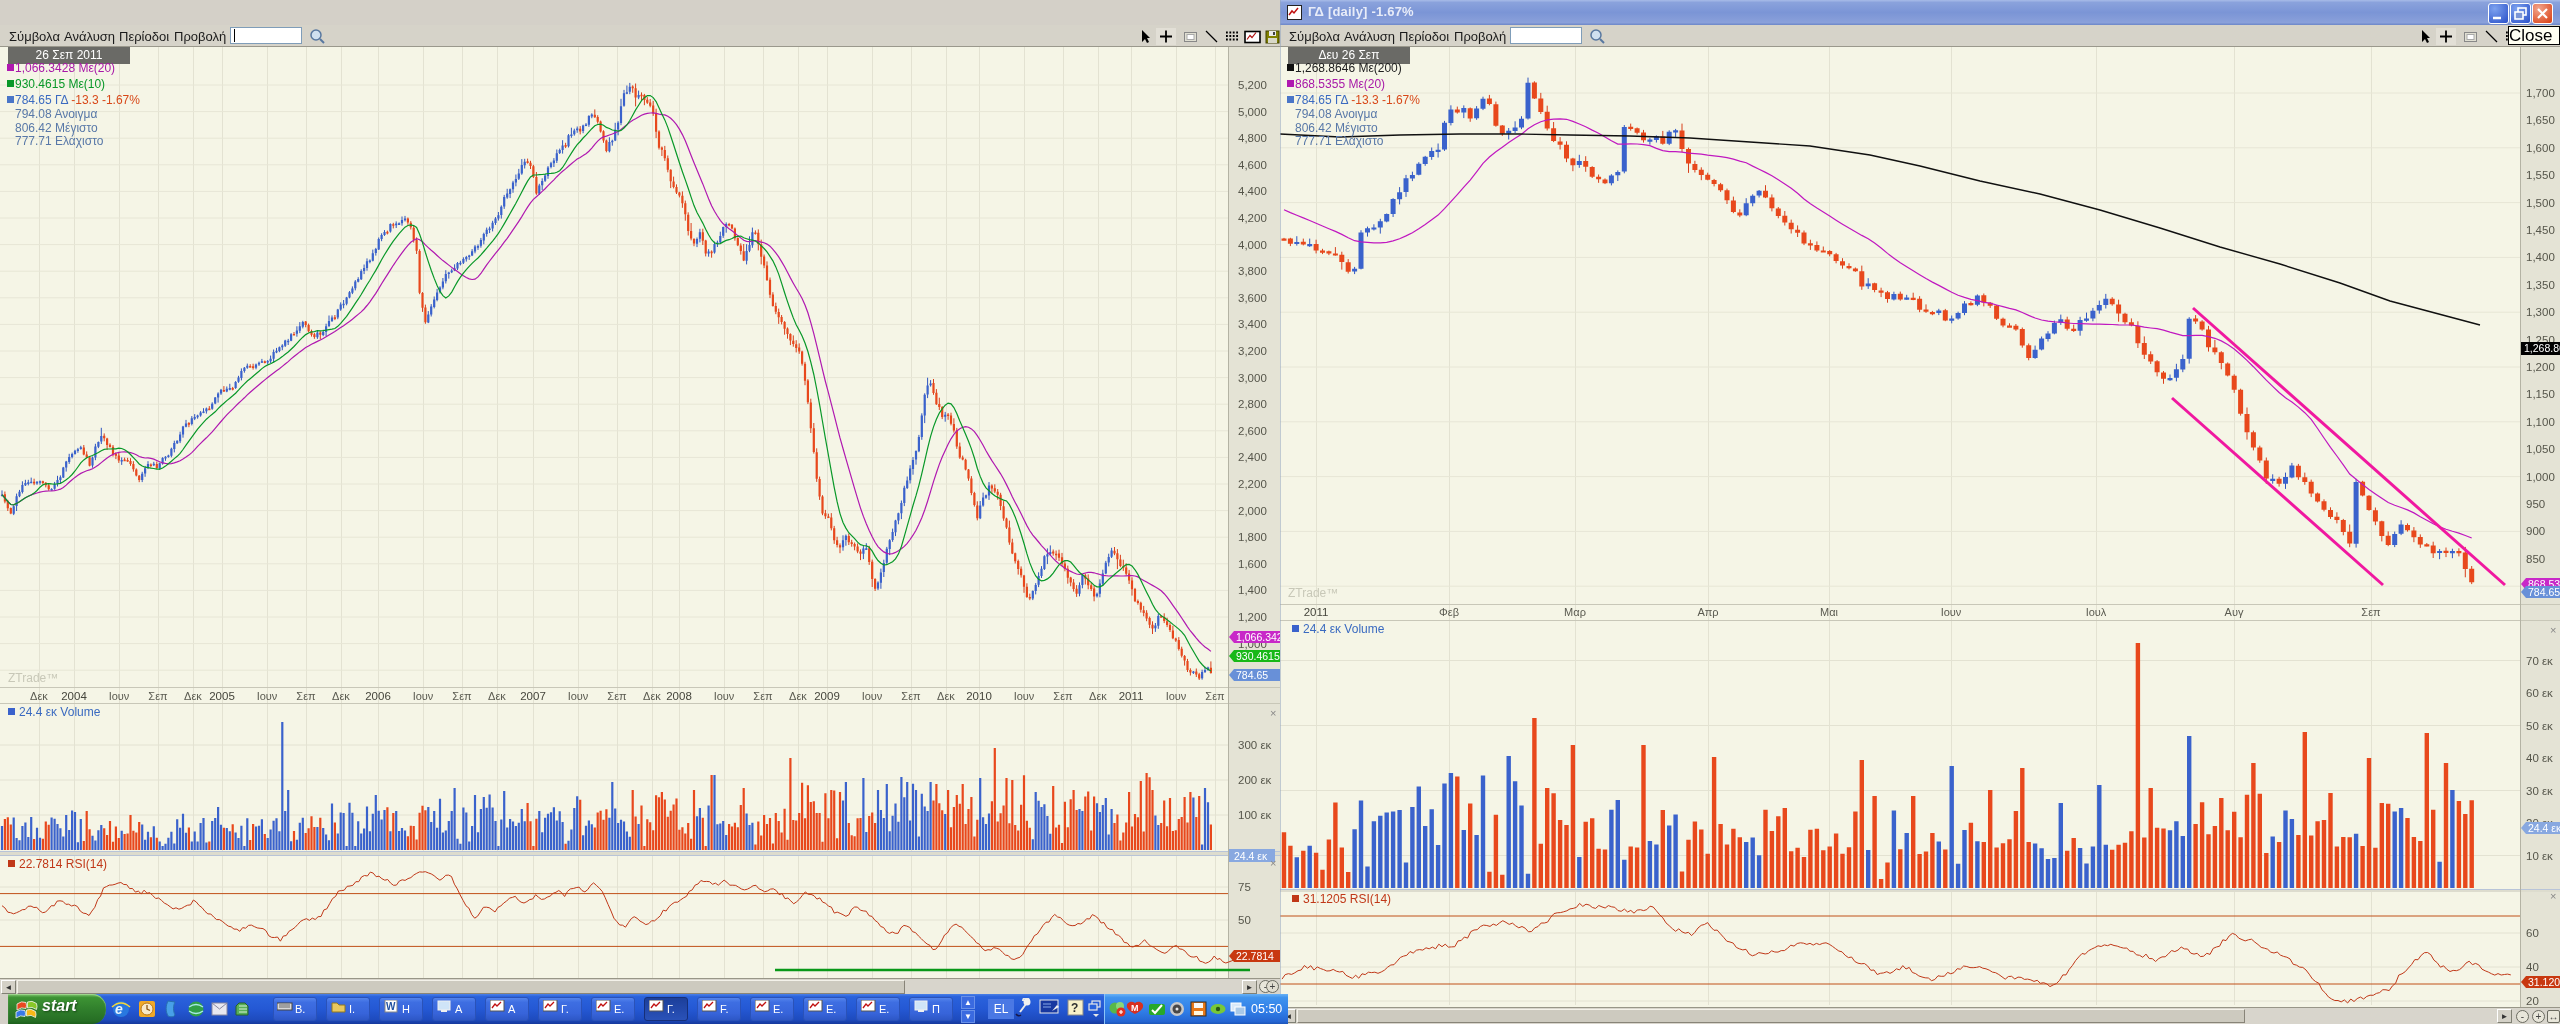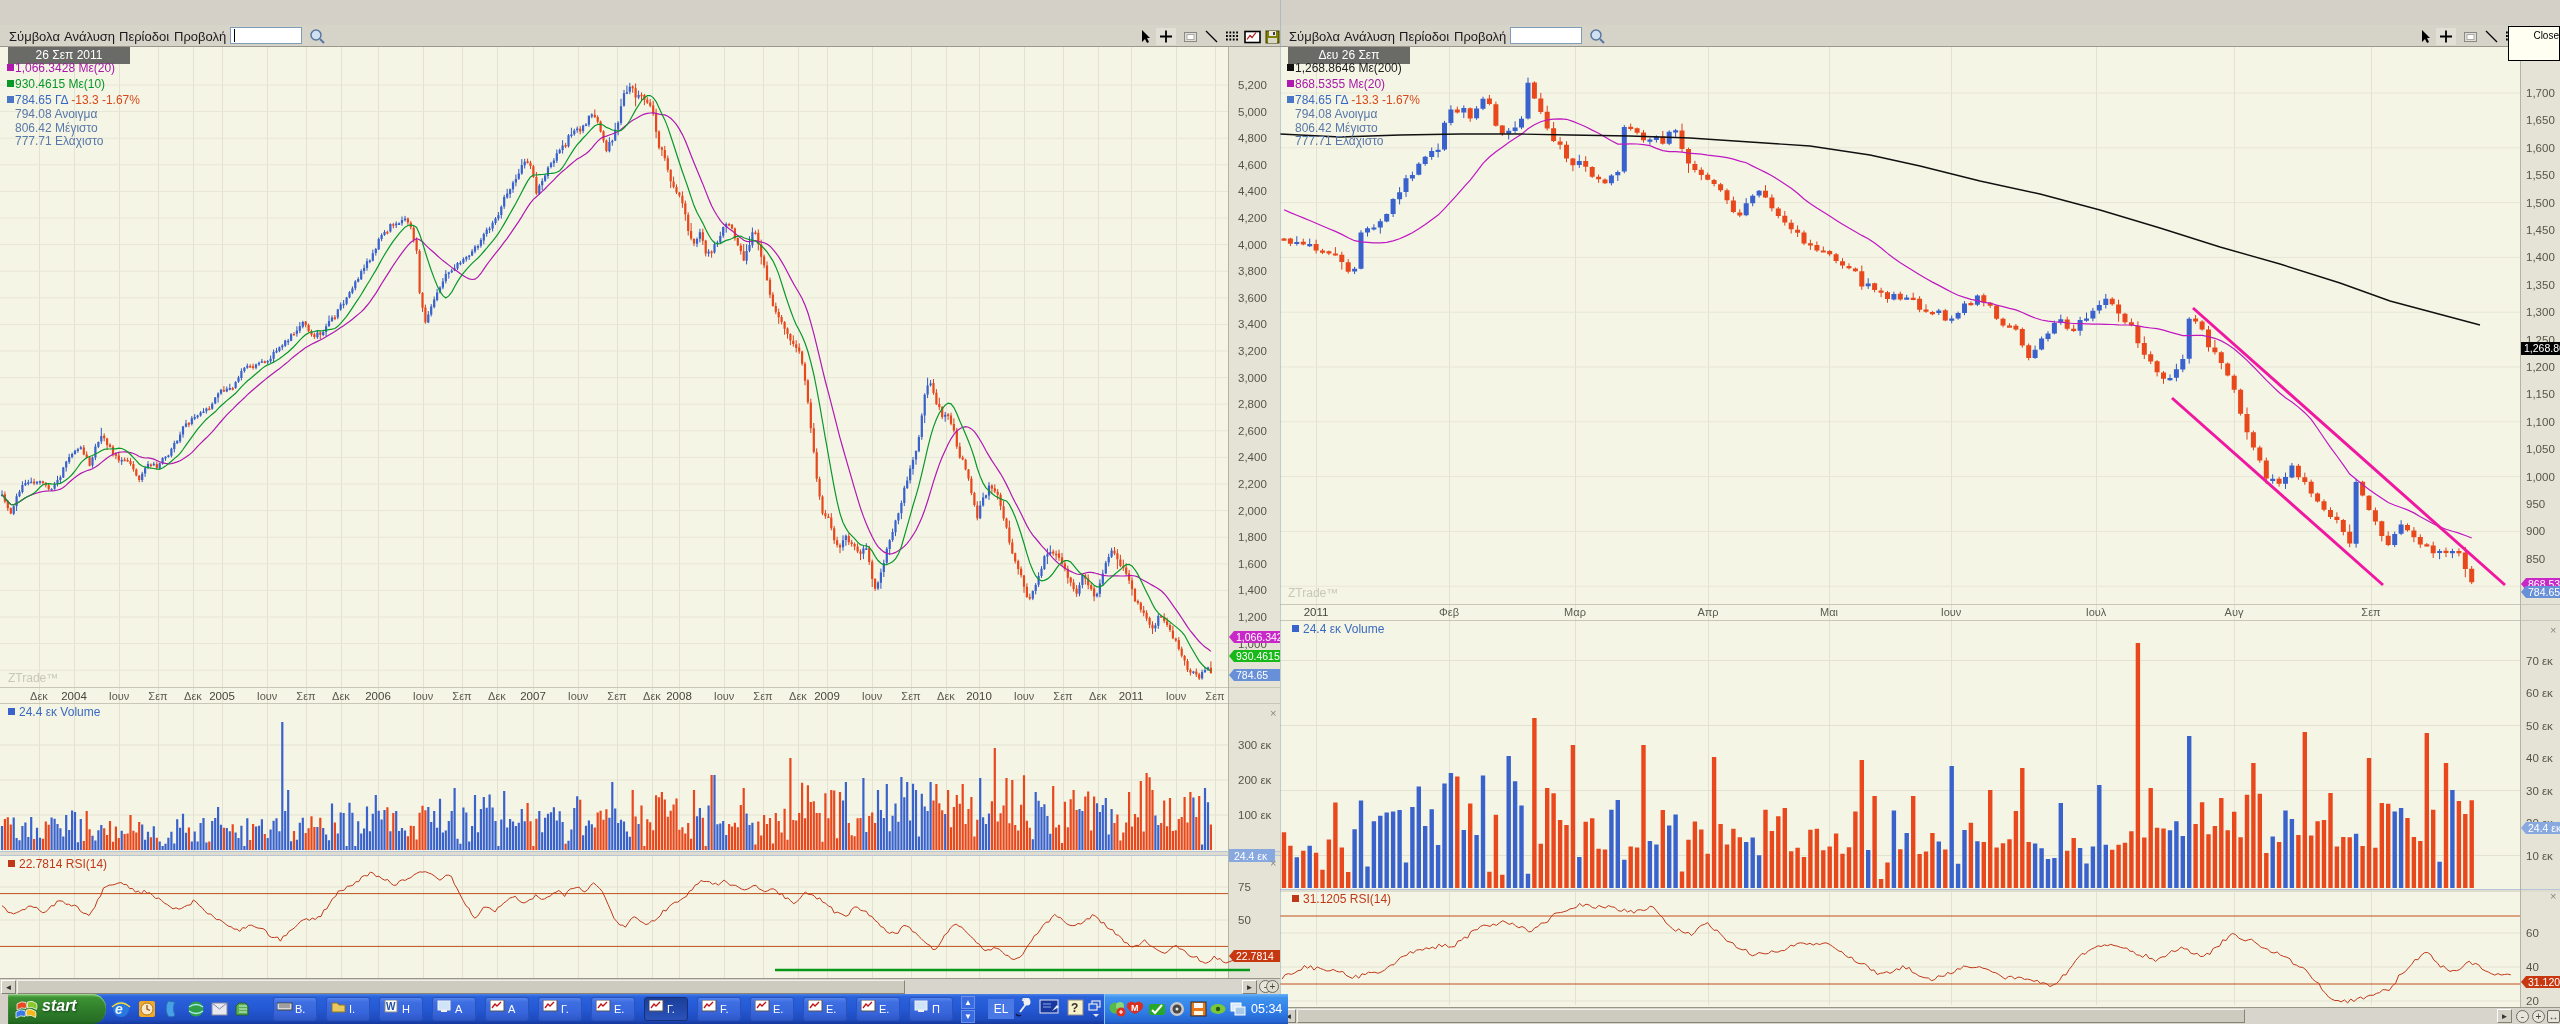--- a/index.html
+++ b/index.html
@@ -183,20 +183,40 @@
   <div class="sbar" style="top:978px;height:16px">
     <span class="sb-btn" style="left:1px">◄</span>
     <span class="sb-thumb" style="left:17px;width:888px"></span>
     <span class="sb-btn" style="left:1242px">►</span>
     <span class="zbtn" style="left:1259px;top:1px">-</span>
     <span class="zbtn" style="left:1266px;top:1px;background:#e0ddd0">+</span>
   </div>
 </div>
 
 <div class="win" style="left:1280px;height:1024px">
+  <div class="tb inact">
+    <span class="ticon">
+          <svg width="13" height="13">
+            <path d="M1,9 l3,-4 2,2 4,-5" stroke="#c01010" stroke-width="1.5" fill="none"></path>
+          </svg>
+        </span>
+    <span class="ttext">ΓΔ [daily]  -1.67%</span>
+    <span class="wbtns" style="left:1208px;width:66px">
+      <span class="wb mn" style="left:0"><svg width="19" height="19">
+              <path d="M4,14 h8" stroke="#fff" stroke-width="2.5"></path>
+            </svg></span>
+      <span class="wb mn" style="left:22px"><svg width="19" height="19">
+              <rect x="7" y="4" width="8" height="7" fill="none" stroke="#fff" stroke-width="1.6"></rect>
+              <rect x="4" y="8" width="8" height="7" fill="#7b95d6" stroke="#fff" stroke-width="1.6"></rect>
+            </svg></span>
+      <span class="wb cl" style="left:44px"><svg width="19" height="19">
+              <path d="M5,5 l9,9 M14,5 l-9,9" stroke="#fff" stroke-width="2.2"></path>
+            </svg></span>
+    </span>
+  </div>
   <div class="mbar">
     <span class="mi" style="left:9px">Σύμβολα</span>
     <span class="mi" style="left:64px">Ανάλυση</span>
     <span class="mi" style="left:119px">Περίοδοι</span>
     <span class="mi" style="left:174px">Προβολή</span>
     <span class="inp"></span>
     <svg class="mi" style="left:308px;top:2px" width="18" height="18">
           <circle cx="8" cy="8" r="5" fill="#cfe0f0" stroke="#5878a0" stroke-width="1.5"></circle>
           <path d="M12,12 l4,4" stroke="#5878a0" stroke-width="2"></path>
         </svg>
@@ -209,21 +229,21 @@
           <path d="M72,3 L83,14" stroke="#000" stroke-width="1.2"></path>
           <path d="M92,4.5 h12 M92,8 h12 M92,11.5 h12" stroke="#000" stroke-width="2" stroke-dasharray="1.8,1.6"></path>
           <rect x="111" y="3.5" width="15" height="11" fill="#fff" stroke="#000" stroke-width="1.6"></rect>
           <path d="M113,11.5 l3,-4 2,2 4,-5" stroke="#b01010" stroke-width="1.2" fill="none"></path>
           <rect x="132" y="3" width="13" height="12" fill="#808000" stroke="#404000"></rect>
           <rect x="135" y="3" width="7" height="5" fill="#e8e8e8"></rect>
           <rect x="139" y="4" width="2" height="3" fill="#404040"></rect>
           <rect x="134" y="10" width="9" height="5" fill="#d8d8c8"></rect>
         </svg>
   </div>
-  <div style="position:absolute;left:1228px;top:26px;width:52px;height:35px;background:#fffff2;border:1px solid #000;font-size:10px;color:#000;text-align:right;line-height:17px;z-index:9">Close</div>
+  <div style="position:absolute;left:1228px;top:26px;width:52px;height:19px;background:#fffff2;border:1px solid #000;font-size:17px;color:#000;text-align:left;line-height:17px;z-index:9">Close</div>
   <svg class="csvg" width="1280" height="960">
         <rect width="1280" height="960" fill="#f5f5e6"></rect>
         <rect x="1240" width="40" height="960" fill="#e4e3d5"></rect>
         <path d="M36.5,0V958M169.5,0V958M295.5,0V958M428.5,0V958M549.5,0V958M671.5,0V958M816.5,0V958M954.5,0V958M1091.5,0V958" stroke="#e3e2d2" fill="none"></path>
         <path d="M0,46H1240M0,100.8H1240M0,155.6H1240M0,210.4H1240M0,265.2H1240M0,320H1240M0,374.8H1240M0,429.6H1240M0,484.4H1240M0,539.2H1240" stroke="#e7e6d6" fill="none"></path>
         <path d="M0,613.5H1240M0,678.5H1240M0,743.5H1240M0,808.5H1240" stroke="#e3e2d2" fill="none"></path>
         <path d="M0,886H1240M0,920H1240M0,954H1240" stroke="#e3e2d2" fill="none"></path>
         <rect x="0" y="557" width="1280" height="1" fill="#c8c7b8"></rect>
         <rect x="0" y="573" width="1280" height="1" fill="#c8c7b8"></rect>
         <rect x="0" y="842" width="1280" height="3" fill="#dddcce"></rect>
@@ -472,15 +492,15 @@
             <circle cx="70" cy="9" r="1.5" fill="#e8e8e8"></circle>
   <rect x="84" y="2" width="15" height="14" fill="#e87818" stroke="#303030"></rect>
             <rect x="87" y="3" width="9" height="5" fill="#f8f8f8"></rect>
             <rect x="87" y="11" width="9" height="4" fill="#fff8e0"></rect>
   <ellipse cx="111" cy="9" rx="7.5" ry="5" fill="#78c838"></ellipse>
             <circle cx="111" cy="9" r="2.2" fill="#285818"></circle>
   <rect x="124" y="3" width="10" height="8" fill="#d8e8f8" stroke="#fff"></rect>
             <rect x="128" y="7" width="10" height="8" fill="#a8c8e8" stroke="#fff"></rect>
  </g>
 </svg>
-    <span style="position:absolute;left:146px;top:8px;color:#fff;font-size:12.5px">05:34</span>
+    <span style="position:absolute;left:146px;top:8px;color:#fff;font-size:12.5px">05:50</span>
   </div>
 </div>
 </div>
 </body></html>

